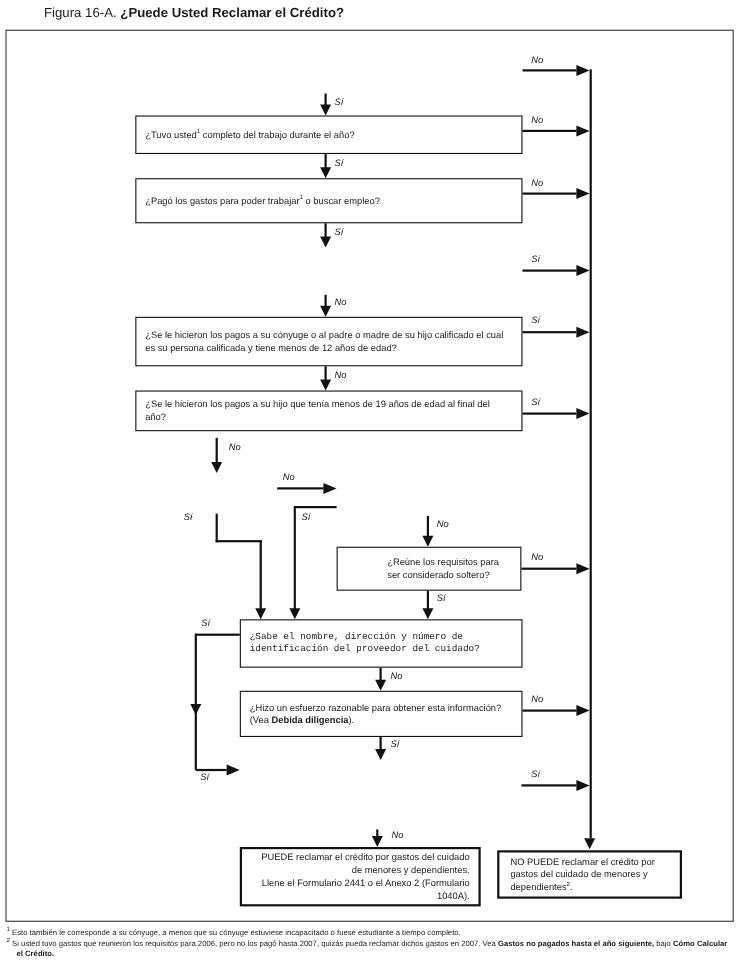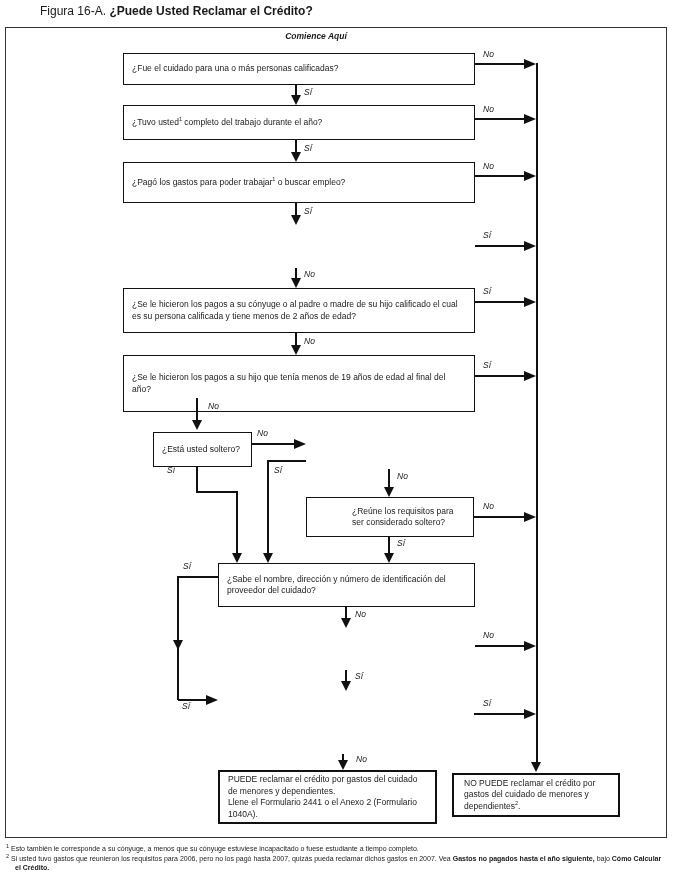--- a/index.html
+++ b/index.html
@@ -29,59 +29,55 @@
   .blockline{display:block;}
 </style>
 </head>
 <body>
 
 <div class="page">
 
   <div class="fig-title"><span>Figura 16-A. </span><span class="b">¿Puede Usted Reclamar el Crédito?</span></div>
 
   <div class="chart-border"></div>
-  <div class="start-label">Comience Aquí</div>
 
-  <div class="qbox" style="left:123px;top:53px;width:352px;height:32px;">
-      <span class="txt">¿Fue el cuidado para una o más personas calificadas?</span>
-    </div>
 
   <div class="qbox" style="left:123px;top:105px;width:352px;height:35px;">
       <span class="txt"><span>¿Tuvo usted</span><sup>1</sup><span> completo del trabajo durante el año?</span></span>
     </div>
 
   <div class="qbox" style="left:123px;top:162px;width:352px;height:41px;">
       <span class="txt"><span>¿Pagó los gastos para poder trabajar</span><sup>1</sup><span> o buscar empleo?</span></span>
     </div>
 
 
   <div class="qbox" style="left:123px;top:288px;width:352px;height:45px;">
-      <span class="txt">¿Se le hicieron los pagos a su cónyuge o al padre o madre de su hijo calificado el cual es su persona calificada y tiene menos de 2 años de edad?</span>
+      <span class="txt">¿Se le hicieron los pagos a su cónyuge o al padre o madre de su hijo calificado el cual es su persona calificada y tiene menos de 12 años de edad?</span>
     </div>
 
-  <div class="qbox" style="left:123px;top:355px;width:352px;height:57px;">
+  <div class="qbox" style="left:123px;top:355px;width:352px;height:37px;">
       <span class="txt">¿Se le hicieron los pagos a su hijo que tenía menos de 19 años de edad al final del año?</span>
     </div>
 
-  <div class="qbox" style="left:153px;top:432px;width:99px;height:35px;">
-      <span class="txt">¿Está usted soltero?</span>
-    </div>
 
 
   <div class="qbox" style="left:306px;top:497px;width:168px;height:40px;padding-left:45px;">
       <span class="txt">¿Reúne los requisitos para ser considerado soltero?</span>
     </div>
 
-  <div class="qbox" style="left:218px;top:563px;width:257px;height:44px;">
+  <div class="qbox" style="left:218px;top:563px;width:257px;height:44px;font-family:Liberation Mono, monospace;">
       <span class="txt">¿Sabe el nombre, dirección y número de identificación del proveedor del cuidado?</span>
     </div>
 
+  <div class="qbox" style="left:218px;top:628px;width:257px;height:42px;">
+      <span class="txt"><span>¿Hizo un esfuerzo razonable para obtener esta información? (Vea </span><span class="b" style="font-weight:bold">Debida diligencia</span><span>).</span></span>
+    </div>
 
 
-  <div class="qbox endbox" style="left:218px;top:770px;width:219px;height:54px;">
+  <div class="qbox endbox" style="left:218px;top:770px;width:219px;height:54px;text-align:right;">
       <span class="txt"><span class="blockline">PUEDE reclamar el crédito por gastos del cuidado de menores y dependientes.</span><span>Llene el Formulario 2441 o el Anexo 2 (Formulario 1040A).</span></span>
     </div>
 
   <div class="qbox endbox" style="left:452px;top:773px;width:168px;height:44px;padding:0 10px;">
       <span class="txt"><span>NO PUEDE reclamar el crédito por gastos del cuidado de menores y dependientes</span><sup>2</sup><span>.</span></span>
     </div>
 
   <div class="vl" style="left:536px;top:63px;height:699px;"></div>
   <div class="ad" style="left:530.5px;top:762px;"></div>
 

